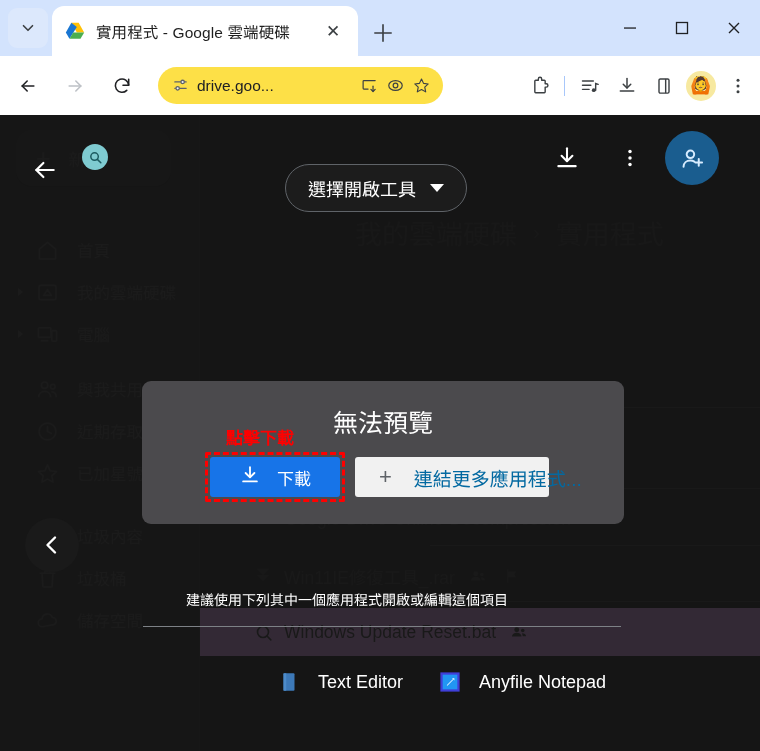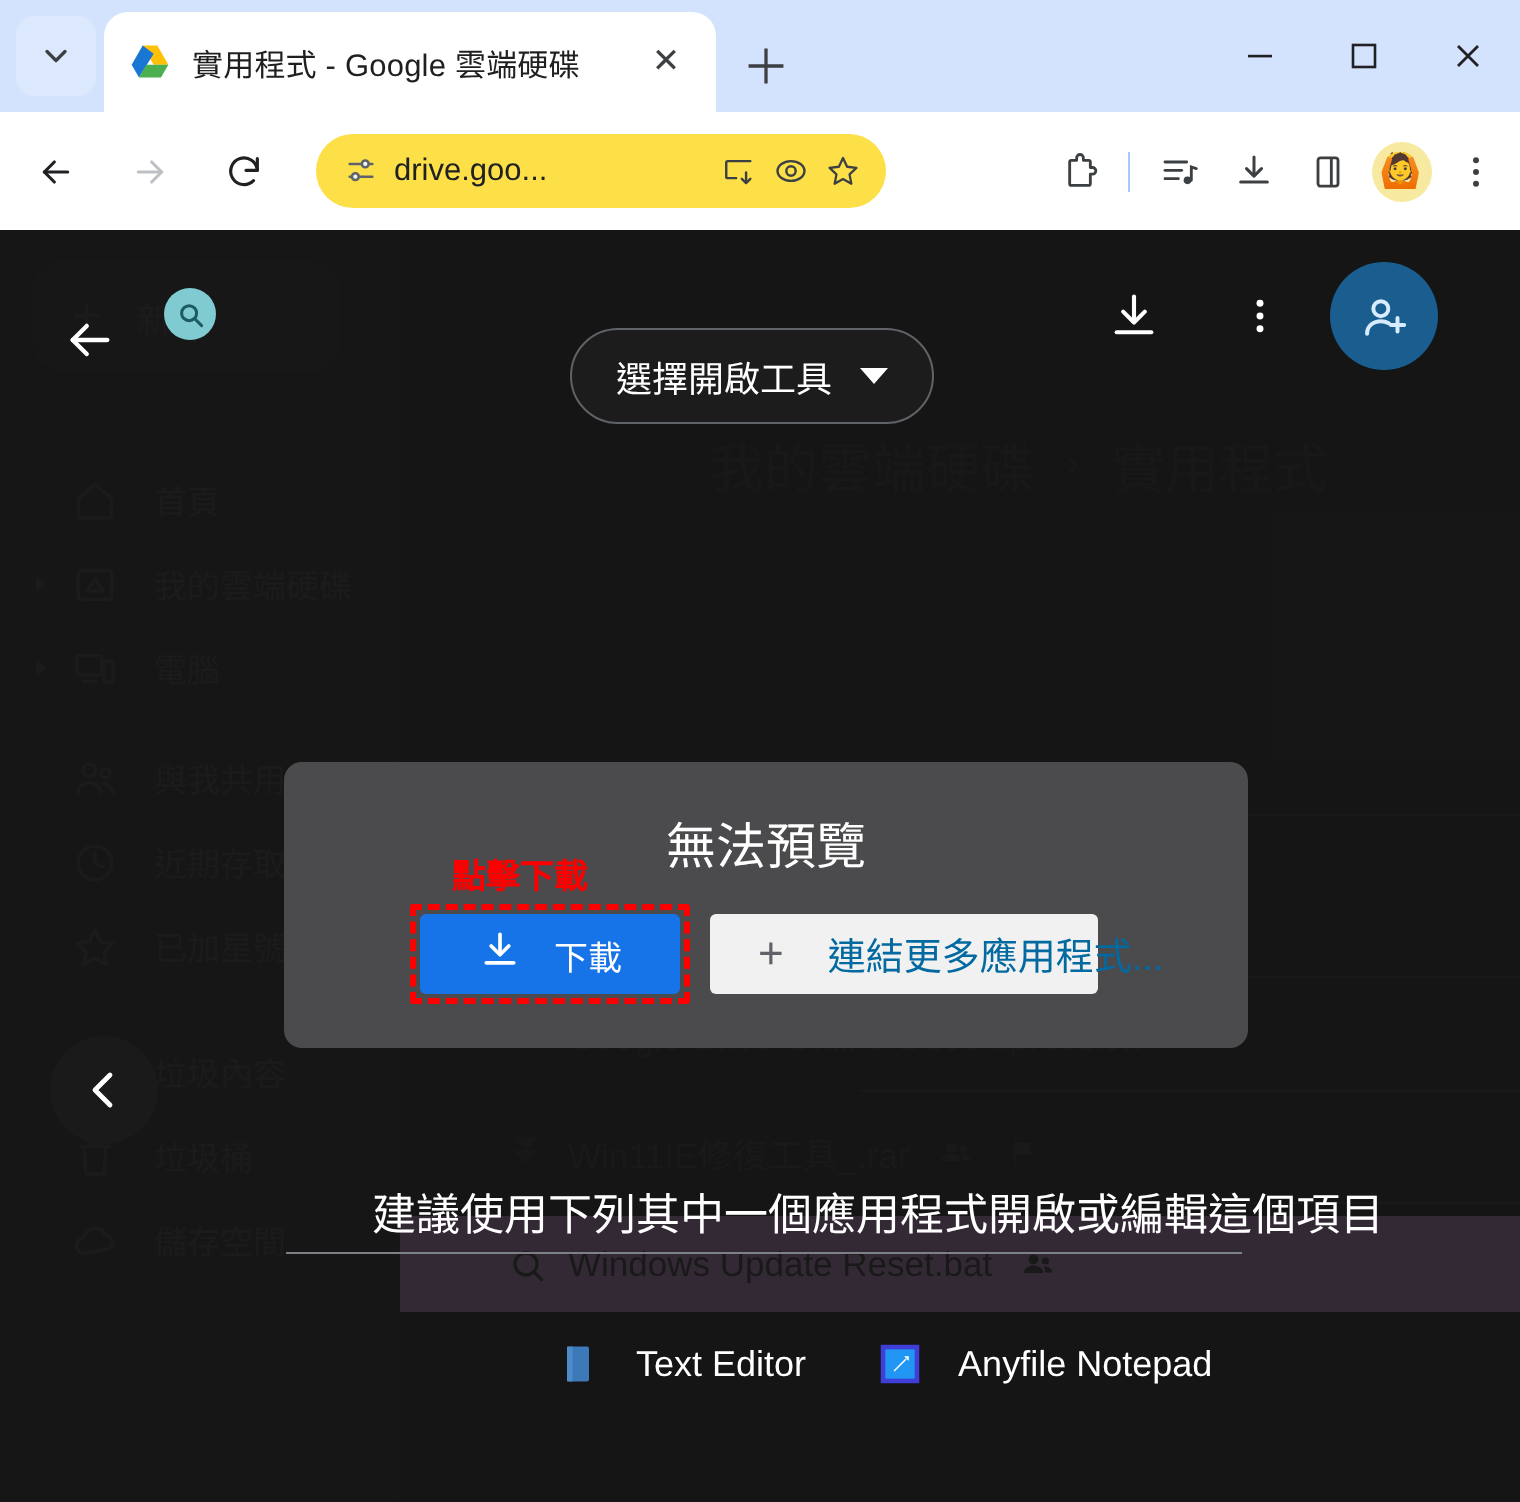--- a/index.html
+++ b/index.html
@@ -213,21 +213,21 @@
     position: absolute; left: 213px; top: 76px; width: 194px; height: 40px;
     background: #f1f1f1; border-radius: 3px;
     display: flex; align-items: center; gap: 22px; padding-left: 24px;
   }
   .btn-linkmore .plus { font-size: 22px; color: #5f6368; font-weight: 300; line-height: 1; }
   .btn-linkmore .lm-lbl { font-size: 19px; color: #0369a1; white-space: nowrap; }
 
   
   .suggest-line {
     position: absolute; left: 186px; top: 474px;
-    font-size: 22px; color: #ffffff; white-space: nowrap; font-weight: 500;
+    font-size: 14px; color: #ffffff; white-space: nowrap; font-weight: 500;
   }
   .suggest-rule { position: absolute; left: 143px; top: 511px; width: 478px; height: 1px; background: #7d8186; }
   .suggest-sub {
     position: absolute; left: 140px; top: 521px;
     font-size: 17px; color: #ffffff; white-space: nowrap;
   }
   .app-list { position: absolute; left: 278px; top: 556px; display: flex; align-items: center; gap: 0; }
   .app-item { display: flex; align-items: center; }
   .app-icon { width: 22px; height: 22px; flex: 0 0 22px; display:flex; align-items:center; justify-content:center; }
   .app-name { font-size: 18px; color: #ffffff; margin-left: 18px; white-space: nowrap; }

